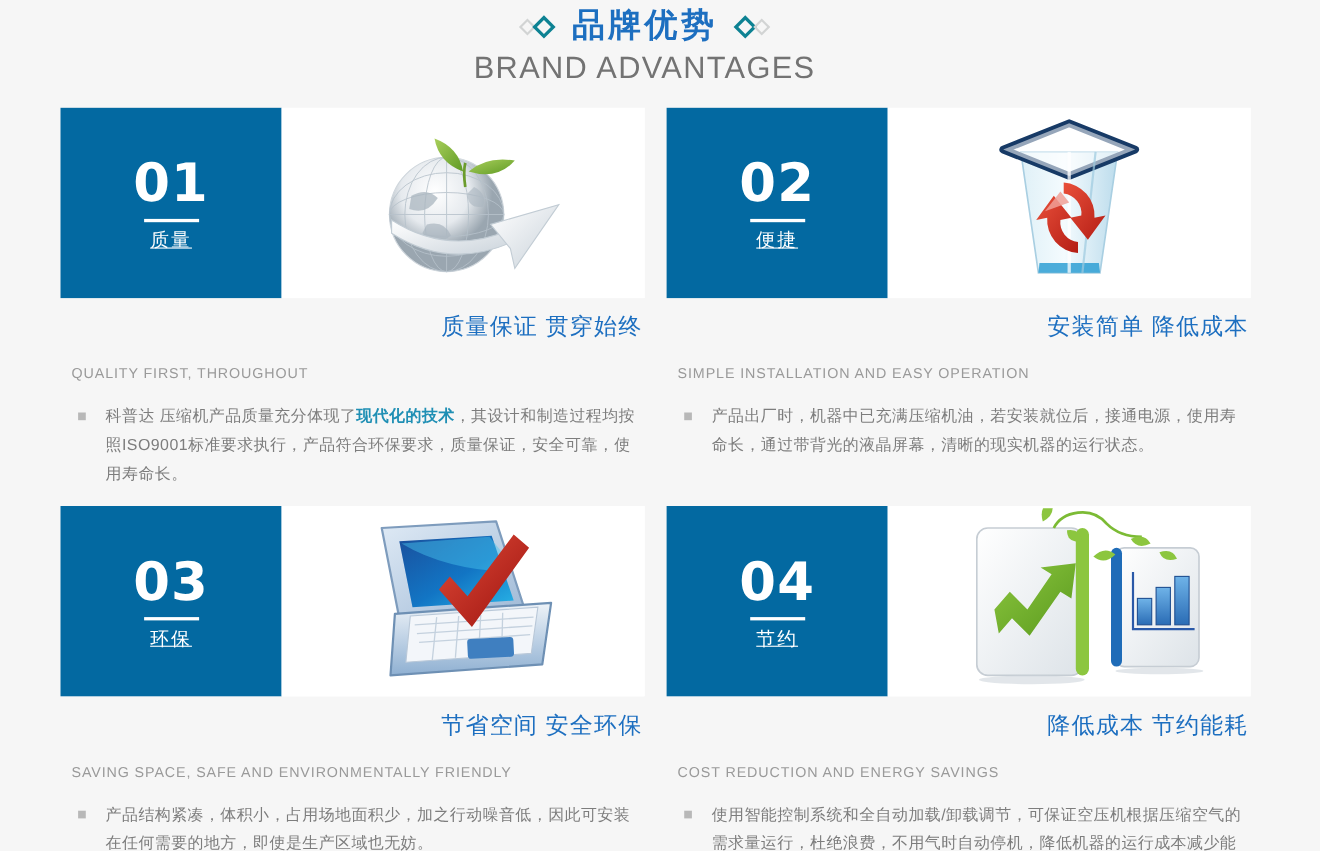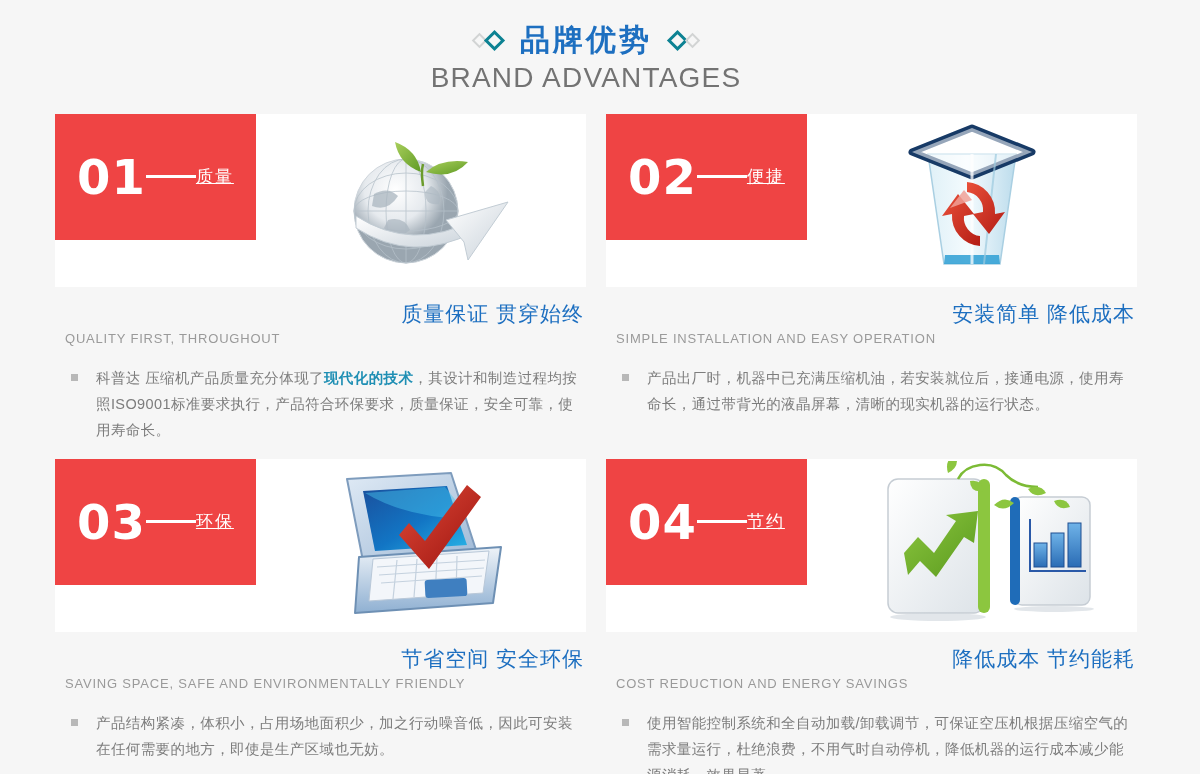--- a/index.html
+++ b/index.html
@@ -6,21 +6,21 @@
   html, body {
     width: 1200px; height: 774px;
     background: #f6f6f6;
     font-family: "Liberation Sans", "DejaVu Sans", sans-serif;
     overflow: hidden;
   }
 
   
   .page-header {
     width: 1172px;
-    padding-top: 20px;
+    padding-top: 4px;
     text-align: center;
   }
   .title-row {
     display: flex;
     align-items: center;
     justify-content: center;
     gap: 18px;
     height: 40px;
   }
   .diamond-pair { display: flex; align-items: center; gap: 2px; }
@@ -54,25 +54,25 @@
   .card { width: 531px; }
 
   .card-visual {
     position: relative;
     height: 173px;
     background: #ffffff;
     display: flex;
   }
   .num-box {
     width: 201px;
-    height: 126px;
-    background: #ef4444;
+    height: 173px;
+    background: #0369a1;
     color: #ffffff;
     display: flex;
-    flex-direction: row;
+    flex-direction: column;
     align-items: center;
     justify-content: center;
     flex: 0 0 201px;
   }
   .num-box .num {
     font-size: 48px;
     font-weight: bold;
     letter-spacing: 1px;
     line-height: 52px;
     font-family: "DejaVu Sans", sans-serif;
@@ -103,21 +103,21 @@
     letter-spacing: 1px;
     line-height: 26px;
     font-weight: normal;
     text-align: right;
   }
   .head-en {
     font-size: 13px;
     color: #9a9a9a;
     letter-spacing: 0.8px;
     line-height: 20px;
-    margin-top: 2px;
+    margin-top: 19px;
     padding-left: 4px;
   }
   .desc {
     margin-top: 16px;
     display: flex;
     gap: 18px;
     padding-left: 10px;
   }
   .bullet {
     flex: 0 0 7px;

